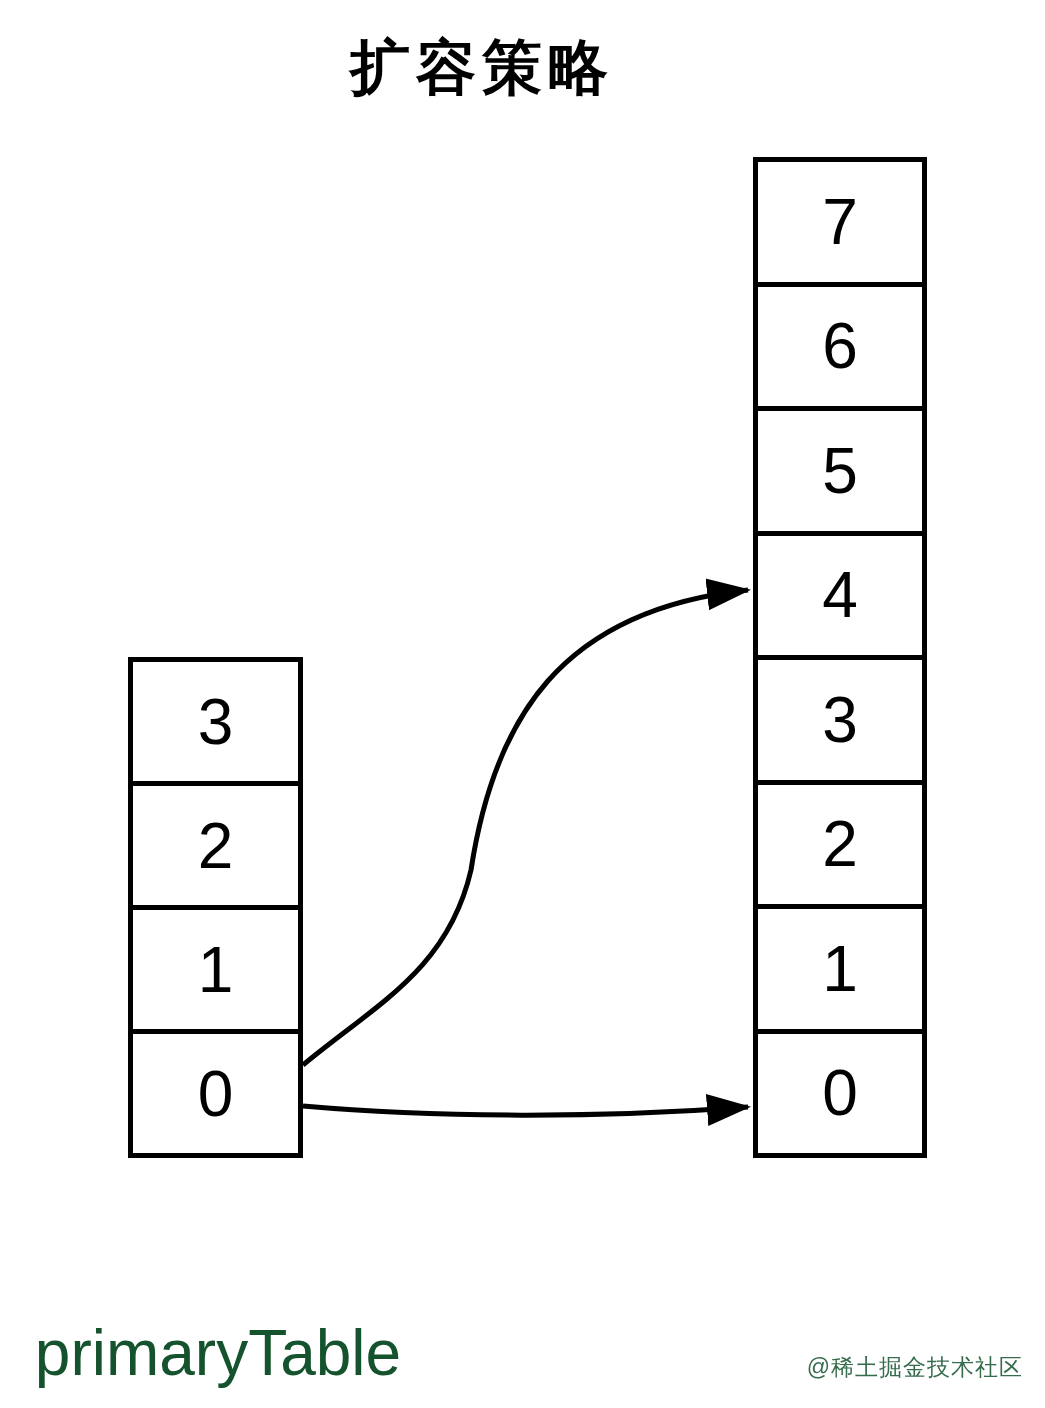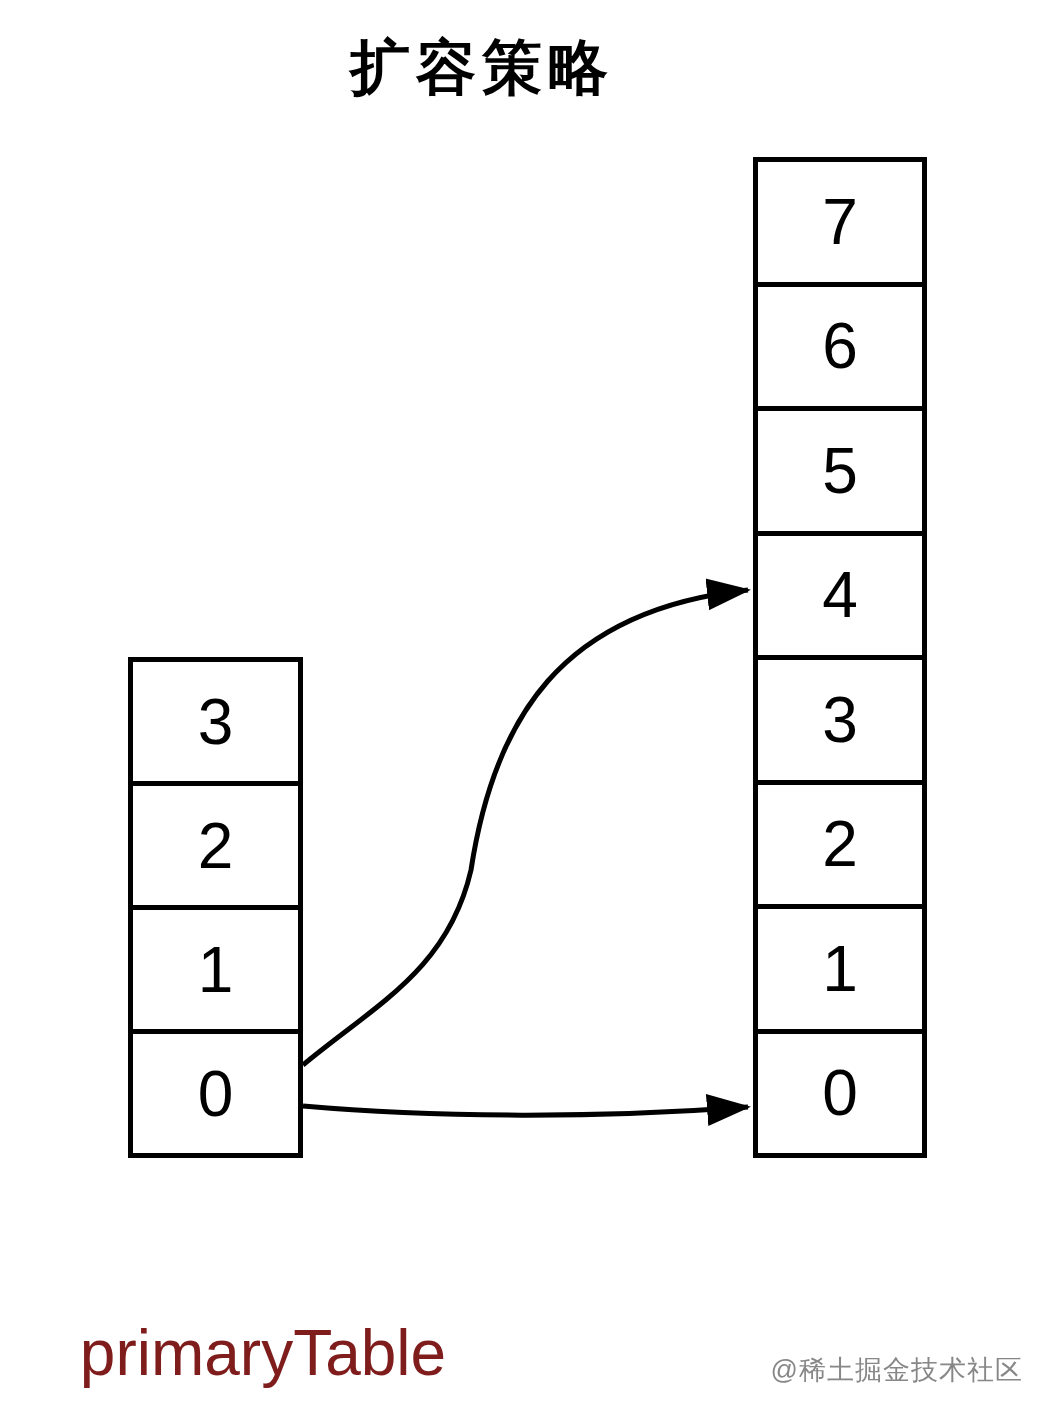--- a/index.html
+++ b/index.html
@@ -68,33 +68,32 @@
     width: 1045px;
     height: 1408px;
     z-index: 3;
     pointer-events: none;
   }
   .table-label {
     position: absolute;
     top: 1316px;
     transform: translateX(-50%);
     font-size: 64px;
-    color: #7f1d1d;
+    color: #14532d;
     white-space: nowrap;
     z-index: 2;
-    margin-left: 45px;
   }
   #primary-label { left: 218px; }
   #rehash-label  { left: 843px; }
   .watermark {
     position: absolute;
     top: 1352px;
     right: 22px;
-    font-size: 27px;
-    color: #737373;
+    font-size: 23px;
+    color: #14532d;
     opacity: 0.85;
     letter-spacing: 1px;
     white-space: nowrap;
     z-index: 5;
   }
 </style>
 </head>
 <body>
 
 <div class="canvas">

